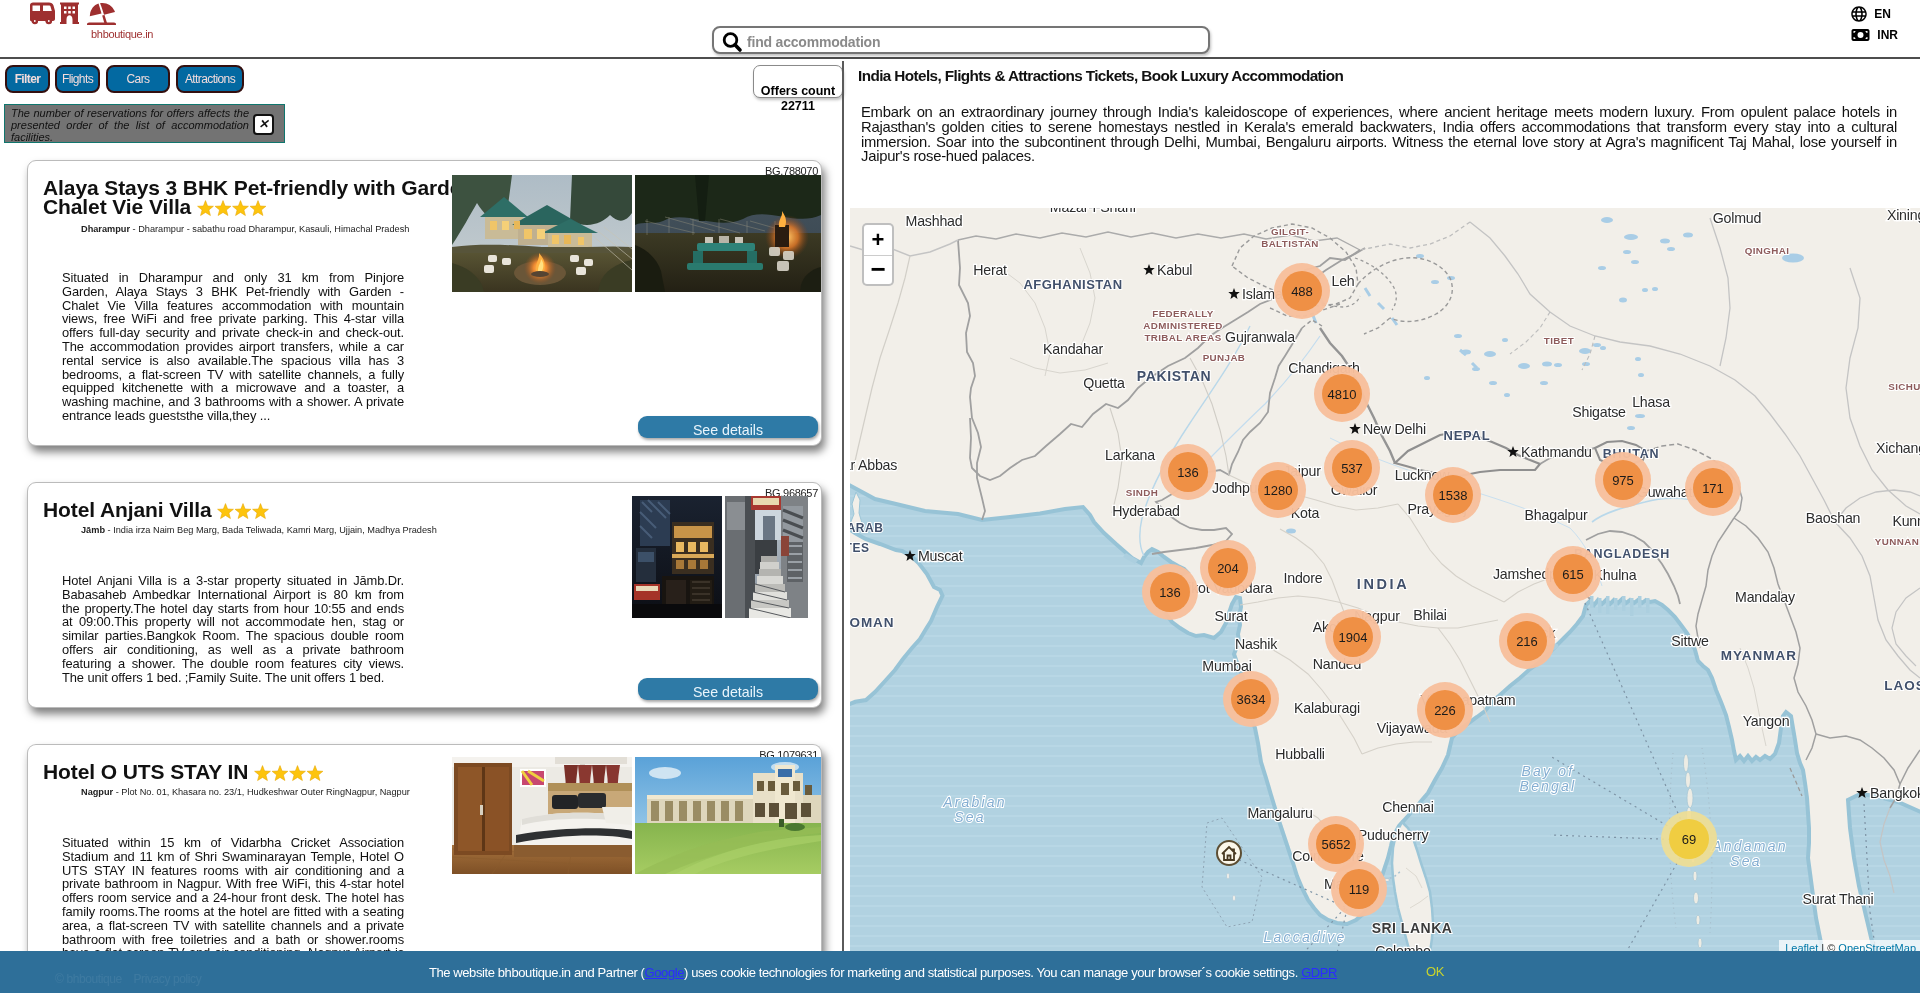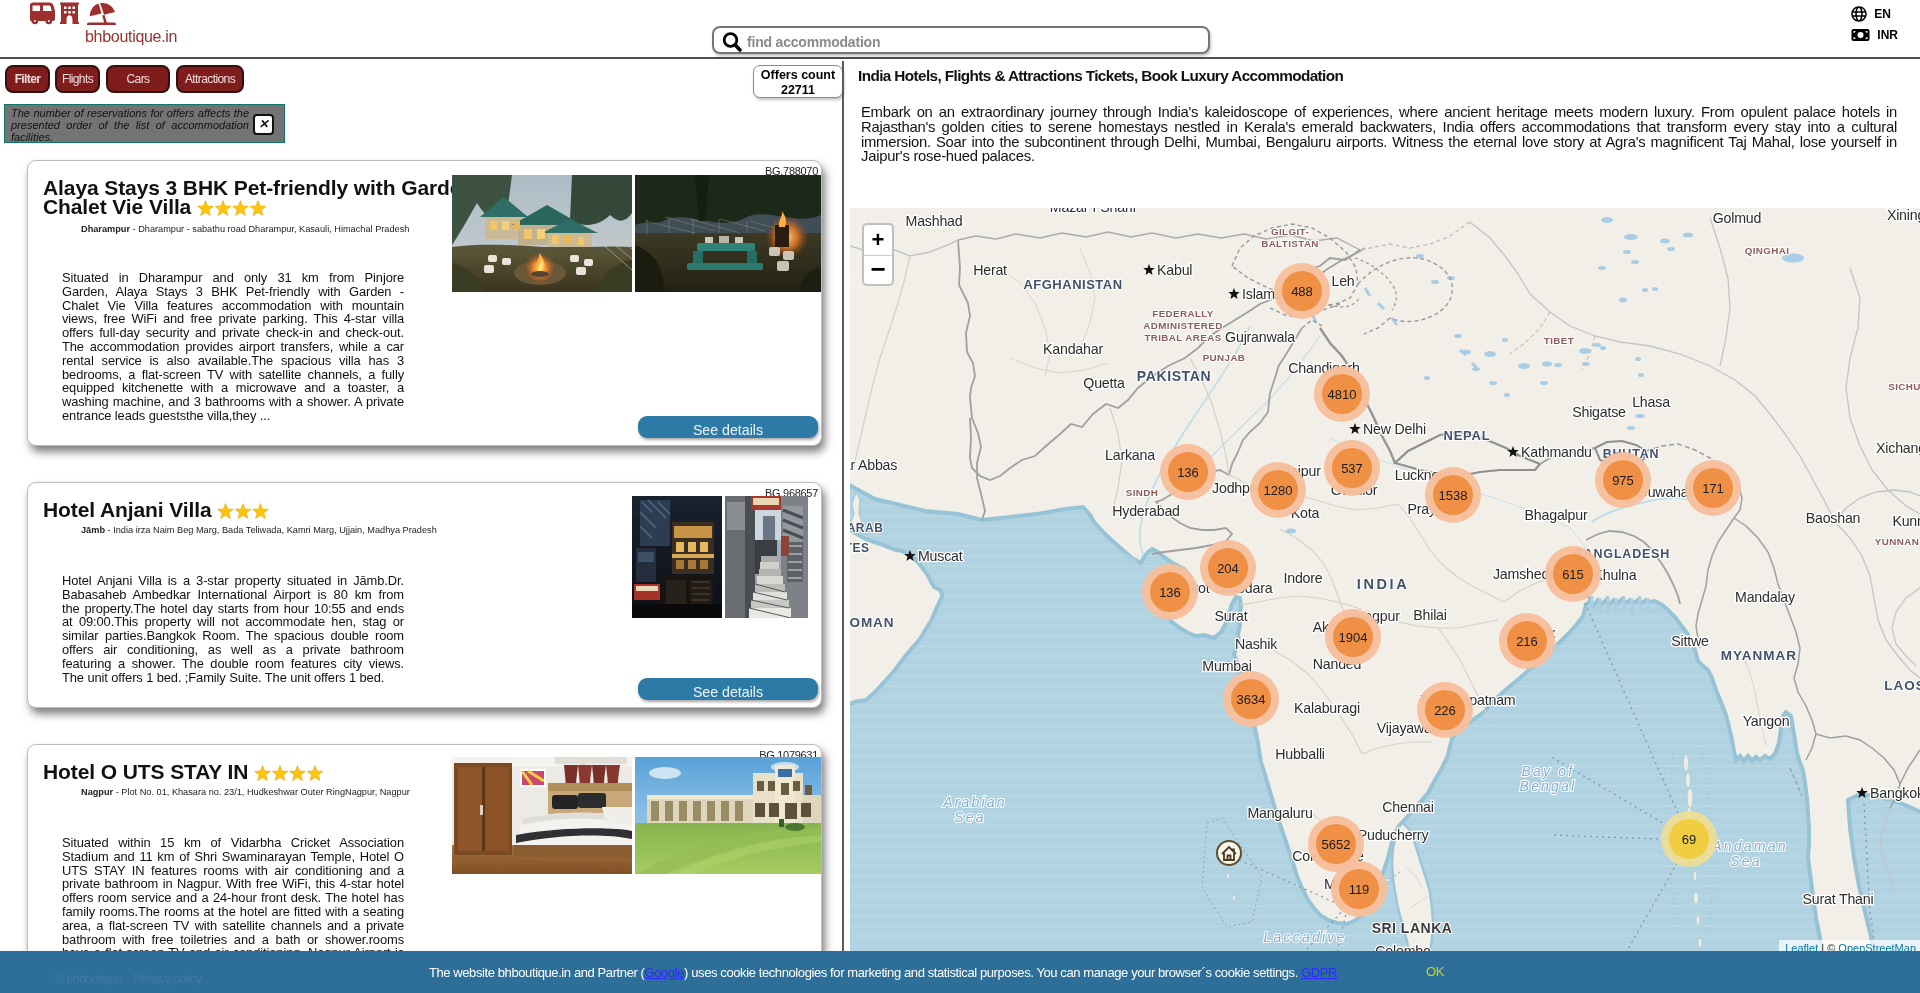--- a/index.html
+++ b/index.html
@@ -2,30 +2,30 @@
 <html><head>
 <meta charset="utf-8">
 <style>
 * { margin:0; padding:0; box-sizing:border-box; }
 html,body { width:1920px; height:993px; overflow:hidden; }
 body { font-family:"Liberation Sans",sans-serif; background:#fff; position:relative; }
 
 
 #header { position:absolute; left:0; top:0; width:1920px; height:59px; background:#fff; border-bottom:2px solid #4d4d4d; z-index:30; }
 #logo { position:absolute; left:28px; top:2px; }
-#logotext { position:absolute; left:37px; top:28px; font-size:16px; color:#9e2f2f; letter-spacing:-0.3px;padding-left:48px; }
+#logotext { position:absolute; left:43px; top:28px; font-size:11px; color:#9e2f2f; letter-spacing:-0.3px;padding-left:48px; }
 #search { position:absolute; left:712px; top:26px; width:498px; height:28px; border:2px solid #757575; border-radius:8px; background:#fff; box-shadow:1px 2px 3px rgba(0,0,0,0.25); }
 #search .ph { position:absolute; left:33px; top:6px; font-size:14px; font-weight:bold; color:#8a8a8a; letter-spacing:-0.2px; }
 #lang { position:absolute; right:22px; top:4px; font-size:12px; font-weight:bold; color:#000; }
 #lang .row { display:flex; align-items:center; gap:7px; height:19px; margin-bottom:2px; }
 
 
 #leftcol { position:absolute; left:0; top:61px; width:843px; height:932px; background:#fff; }
-.rbtn { position:absolute; top:4px; height:28px; background:#7f1d1d; border:2px solid #330f0f; border-radius:8px; color:#f3dcdc; font-size:12px; letter-spacing:-0.6px; text-align:center; line-height:24px; }
-#offers { position:absolute; left:753px; top:4px; width:90px; height:33px; background:#fff; border:1px solid #8a8a8a; border-radius:7px; text-align:center; font-size:12.5px; font-weight:bold; line-height:15px; padding-top:2px; box-shadow:1px 2px 3px rgba(0,0,0,0.25); }
+.rbtn { position:absolute; top:4px; height:28px; background:#0369a1; border:2px solid #330f0f; border-radius:8px; color:#f3dcdc; font-size:12px; letter-spacing:-0.6px; text-align:center; line-height:24px; }
+#offers { position:absolute; left:753px; top:4px; width:90px; height:33px; background:#fff; border:1px solid #8a8a8a; border-radius:7px; text-align:center; font-size:12.5px; font-weight:bold; line-height:15px; padding-top:18px; box-shadow:1px 2px 3px rgba(0,0,0,0.25); }
 #notice { position:absolute; left:4px; top:43px; width:281px; height:39px; background:#737373; border:1px solid #0f766e; font-size:11px; color:#111;font-style:italic; }
 #notice .txt { position:absolute; left:6px; top:2px; width:238px; line-height:12.1px; }
 #notice .x { position:absolute; left:248px; top:9px; width:21px; height:21px; border:2px solid #111; border-radius:4px; background:#fff; text-align:center; line-height:16px; font-weight:bold; font-size:12px; }
 
 .jl { text-align:justify; text-align-last:justify; }
 
 .card { position:absolute; left:27px; width:795px; background:#fff; border:1px solid #bbb; border-radius:9px; box-shadow:3px 6px 9px rgba(0,0,0,0.5); }
 .bg-id { position:absolute; right:3px; top:4px; font-size:11px; color:#222; letter-spacing:-0.3px; }
 .card h2 { position:absolute; left:15px; top:18px; font-size:21px; color:#111; line-height:18.5px; font-weight:bold; letter-spacing:-0.1px; white-space:nowrap; }
 .stars { display:inline-block; vertical-align:-3px; }

